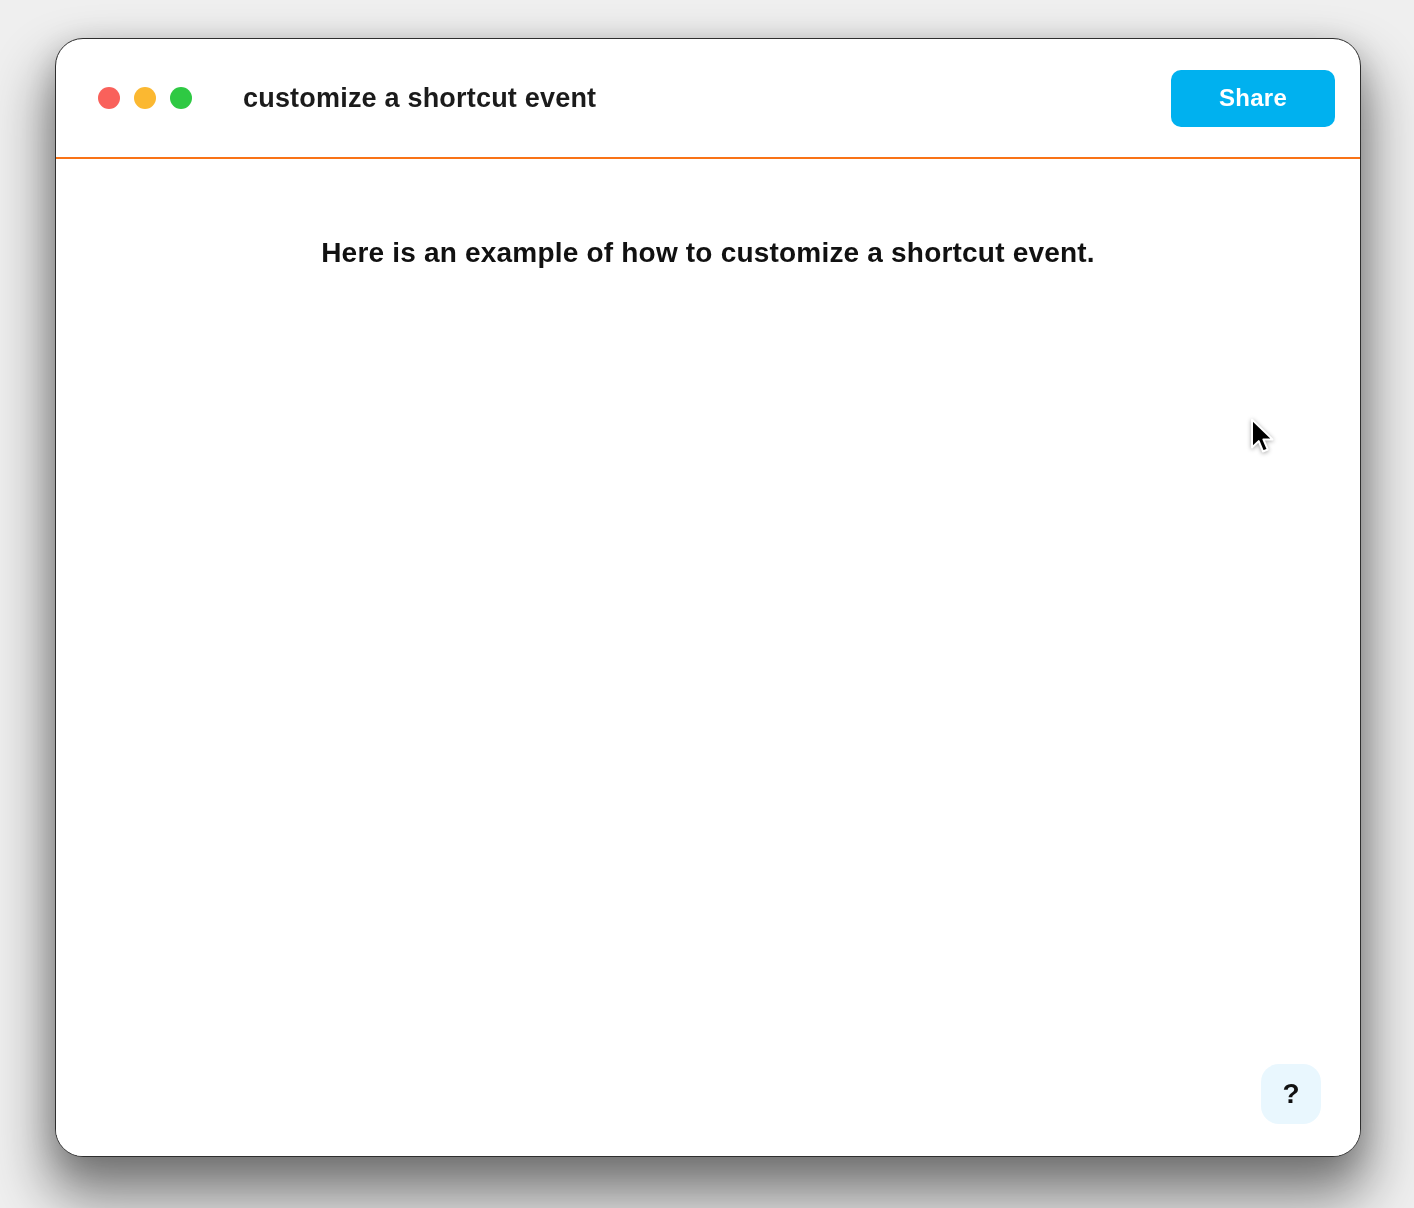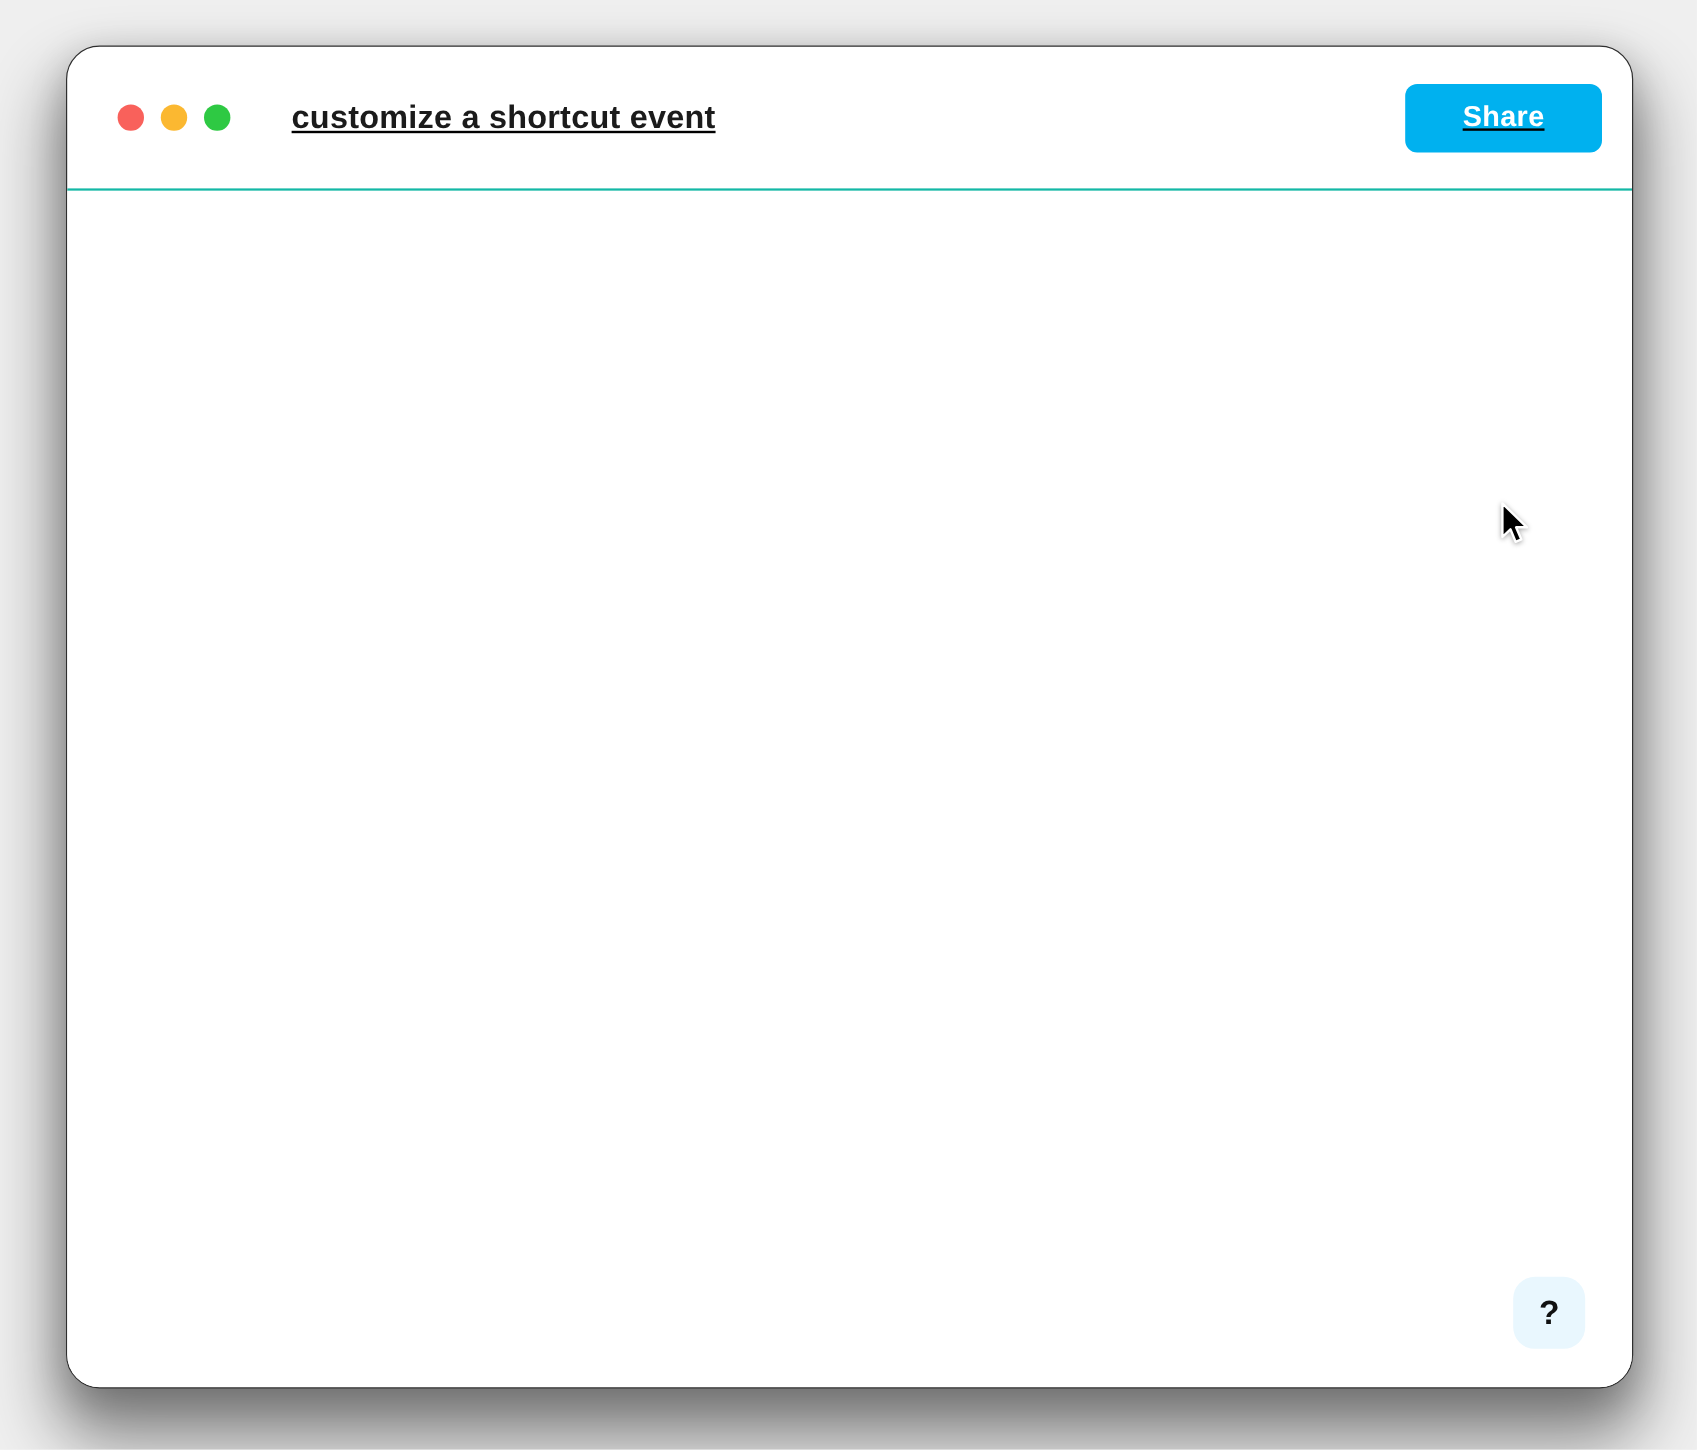--- a/index.html
+++ b/index.html
@@ -30,24 +30,23 @@
     display: flex;
     flex-direction: column;
     overflow: hidden;
   }
   
   .window-header {
     height: 120px;
     flex: 0 0 120px;
     display: flex;
     align-items: center;
-    border-bottom: 2px solid #14b8a6;
+    border-bottom: 2px solid #f97316;
     padding-left: 42px;
     padding-right: 25px;
-    text-decoration: underline;
   }
   .traffic-lights {
     display: flex;
     gap: 14px;
     align-items: center;
   }
   .traffic-light {
     width: 22px;
     height: 22px;
     border-radius: 50%;
@@ -131,20 +130,21 @@
         <span class="traffic-light tl-red"></span>
         <span class="traffic-light tl-yellow"></span>
         <span class="traffic-light tl-green"></span>
       </div>
       <div class="window-title">customize a shortcut event</div>
       <div class="header-spacer"></div>
       <button class="share-button">Share</button>
     </div>
 
     <div class="window-content">
+      <div class="content-message">Here is an example of how to customize a shortcut event.</div>
 
       <button class="help-button">?</button>
     </div>
 
   </div>
 
   <svg class="mouse-cursor" viewBox="0 0 24 37" xmlns="http://www.w3.org/2000/svg">
     <path d="M2 1.5 L2 29.5 L8.7 23.1 L13 33.5 L17.8 31.5 L13.4 21.4 L22.5 21.4 Z" fill="#000000" stroke="#ffffff" stroke-width="2" stroke-linejoin="round"></path>
   </svg>
 

